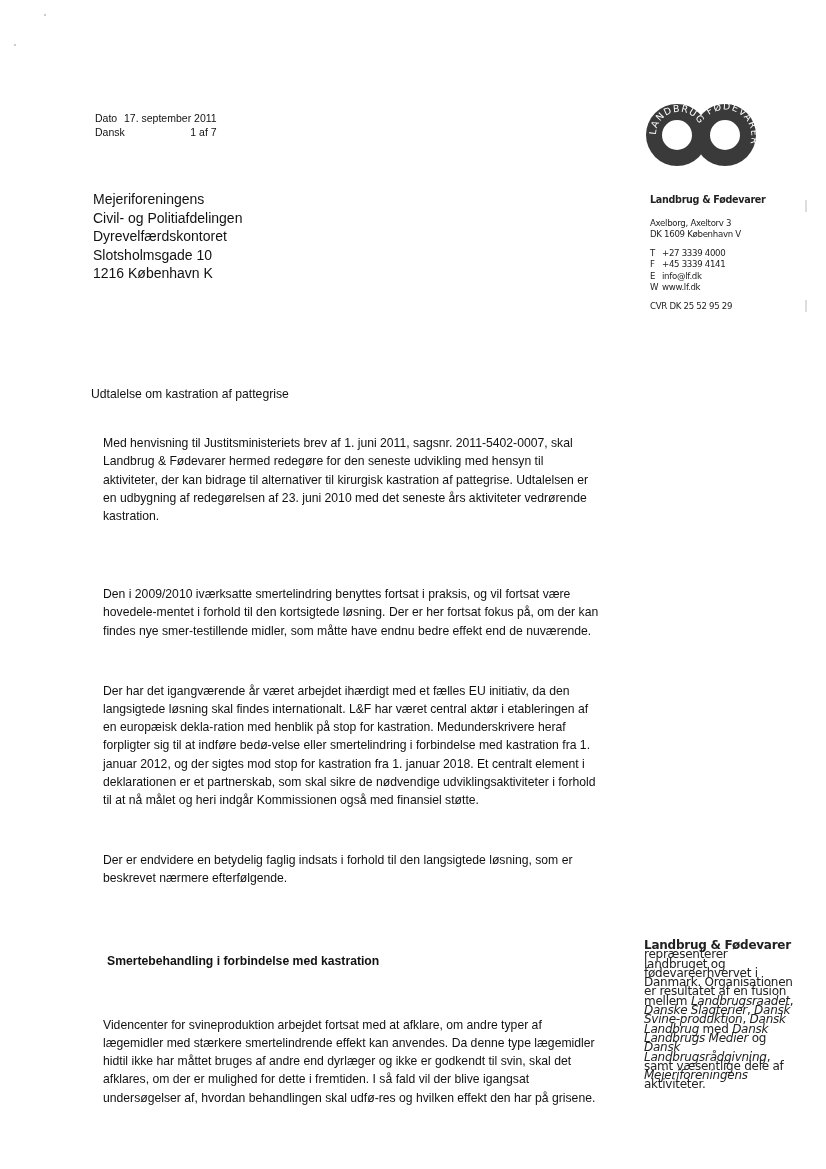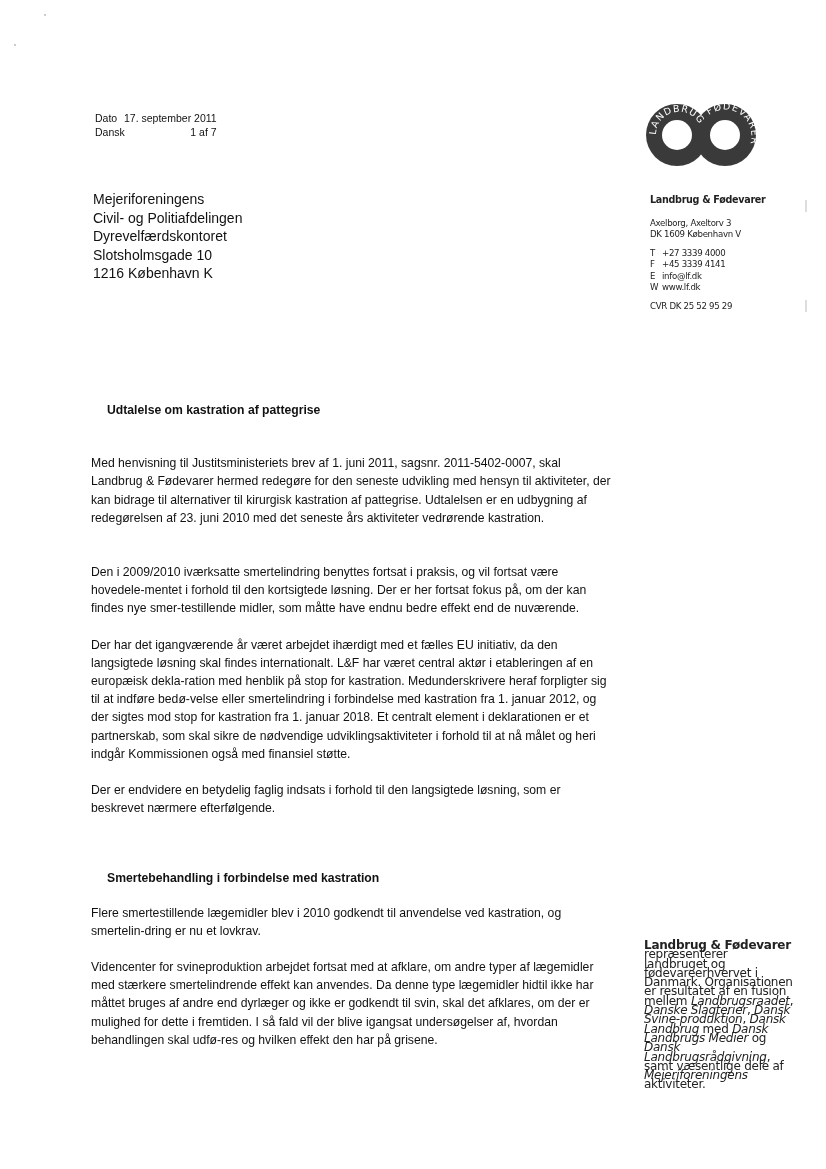--- a/index.html
+++ b/index.html
@@ -17,22 +17,22 @@
   .logo { left: 643px; top: 99px; width: 116px; height: 72px; }
 
   .sender { left: 650px; top: 194px; font-family: "DejaVu Sans", sans-serif;
             font-size: 8.6px; line-height: 11.5px; color: #222; letter-spacing: -0.3px; }
   .sender .org { font-weight: bold; font-size: 9.6px; margin-bottom: 12px; letter-spacing: -0.3px; }
   .sender .block { margin-bottom: 7px; }
   .sender .crow { display: flex; }
   .sender .ck { width: 12px; }
 
   .body-wrap { left: 91px; top: 385px; width: 520px; font-size: 12.2px; line-height: 18.2px; }
-  .heading { font-weight: bold; margin: 16px; }
-  .para { margin: 0; }
+  .heading { font-weight: normal; margin: 0; }
+  .para { margin: 12px; }
   .gap-title { height: 19px; }
   .gap { height: 18px; }
   .section-heading { font-weight: bold; margin: 16px; }
 
   .about { left: 644px; top: 941px; width: 150px; font-family: "DejaVu Sans", sans-serif;
            font-size: 12px; line-height: 9.3px; color: #222; letter-spacing: -0.25px; }
   .about p { margin: 0 0 9px 0; }
   .about b { font-weight: bold; }
   .about i { font-style: italic; }
 
@@ -119,20 +119,19 @@
   <div class="gap"></div>
   <div class="gap"></div>
   <p class="para">Den i 2009/2010 iværksatte smertelindring benyttes fortsat i praksis, og vil fortsat være hovedele-mentet i forhold til den kortsigtede løsning. Der er her fortsat fokus på, om der kan findes nye smer-testillende midler, som måtte have endnu bedre effekt end de nuværende.</p>
   <div class="gap"></div>
   <p class="para">Der har det igangværende år været arbejdet ihærdigt med et fælles EU initiativ, da den langsigtede løsning skal findes internationalt. L&amp;F har været central aktør i etableringen af en europæisk dekla-ration med henblik på stop for kastration. Medunderskrivere heraf forpligter sig til at indføre bedø-velse eller smertelindring i forbindelse med kastration fra 1. januar 2012, og der sigtes mod stop for kastration fra 1. januar 2018. Et centralt element i deklarationen er et partnerskab, som skal sikre de nødvendige udviklingsaktiviteter i forhold til at nå målet og heri indgår Kommissionen også med finansiel støtte.</p>
   <div class="gap"></div>
   <p class="para">Der er endvidere en betydelig faglig indsats i forhold til den langsigtede løsning, som er beskrevet nærmere efterfølgende.</p>
   <div class="gap"></div>
   <div class="gap"></div>
   <p class="section-heading">Smertebehandling i forbindelse med kastration</p>
-  <p class="para">Flere smertestillende lægemidler blev i 2010 godkendt til anvendelse ved kastration, og smertelin-dring er nu et lovkrav.</p>
   <div class="gap"></div>
   <p class="para">Videncenter for svineproduktion arbejdet fortsat med at afklare, om andre typer af lægemidler med stærkere smertelindrende effekt kan anvendes. Da denne type lægemidler hidtil ikke har måttet bruges af andre end dyrlæger og ikke er godkendt til svin, skal det afklares, om der er mulighed for dette i fremtiden. I så fald vil der blive igangsat undersøgelser af, hvordan behandlingen skal udfø-res og hvilken effekt den har på grisene.</p>
 </div>
 
 <div class="abs about">
   <p><b>Landbrug &amp; Fødevarer</b><span> repræsenterer landbruget og fødevareerhvervet i Danmark. Organisationen er resultatet af en fusion mellem </span><i>Landbrugsraadet</i><span>, </span><i>Danske Slagterier</i><span>, </span><i>Dansk Svine-produktion</i><span>, </span><i>Dansk Landbrug</i><span> med </span><i>Dansk Landbrugs Medier</i><span> og </span><i>Dansk Landbrugsrådgivning</i><span>, samt væsentlige dele af </span><i>Mejeriforeningens</i><span> aktiviteter.</span></p>
 </div>
 
 </body></html>

